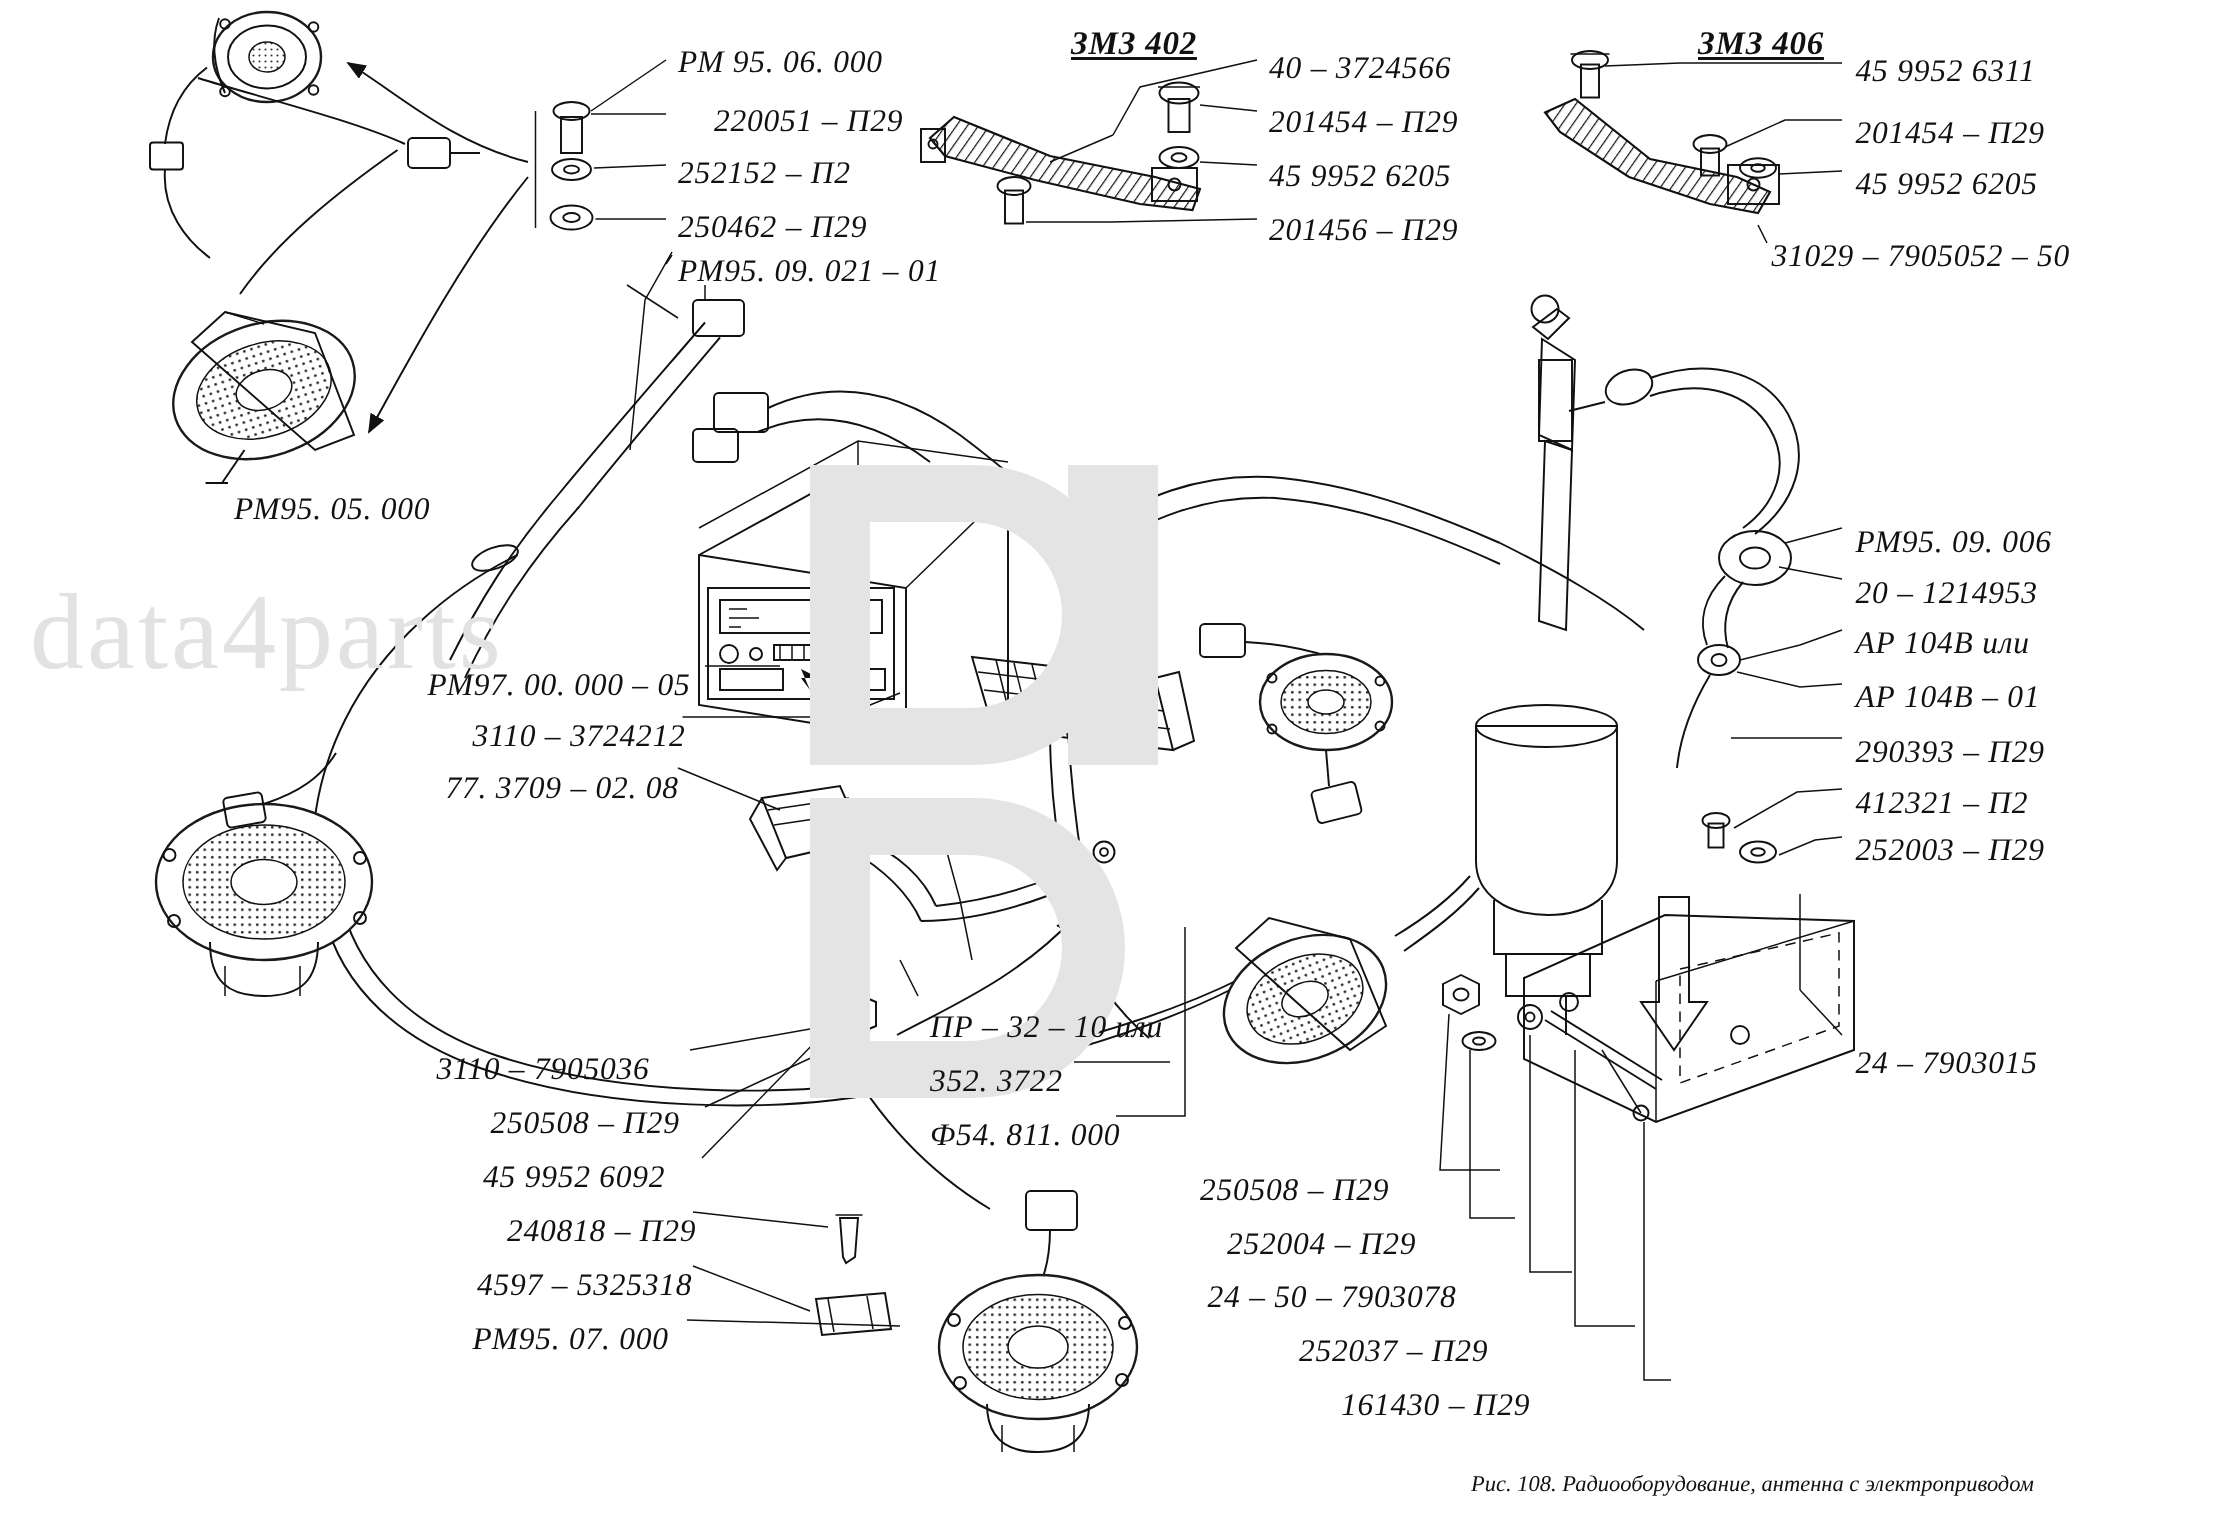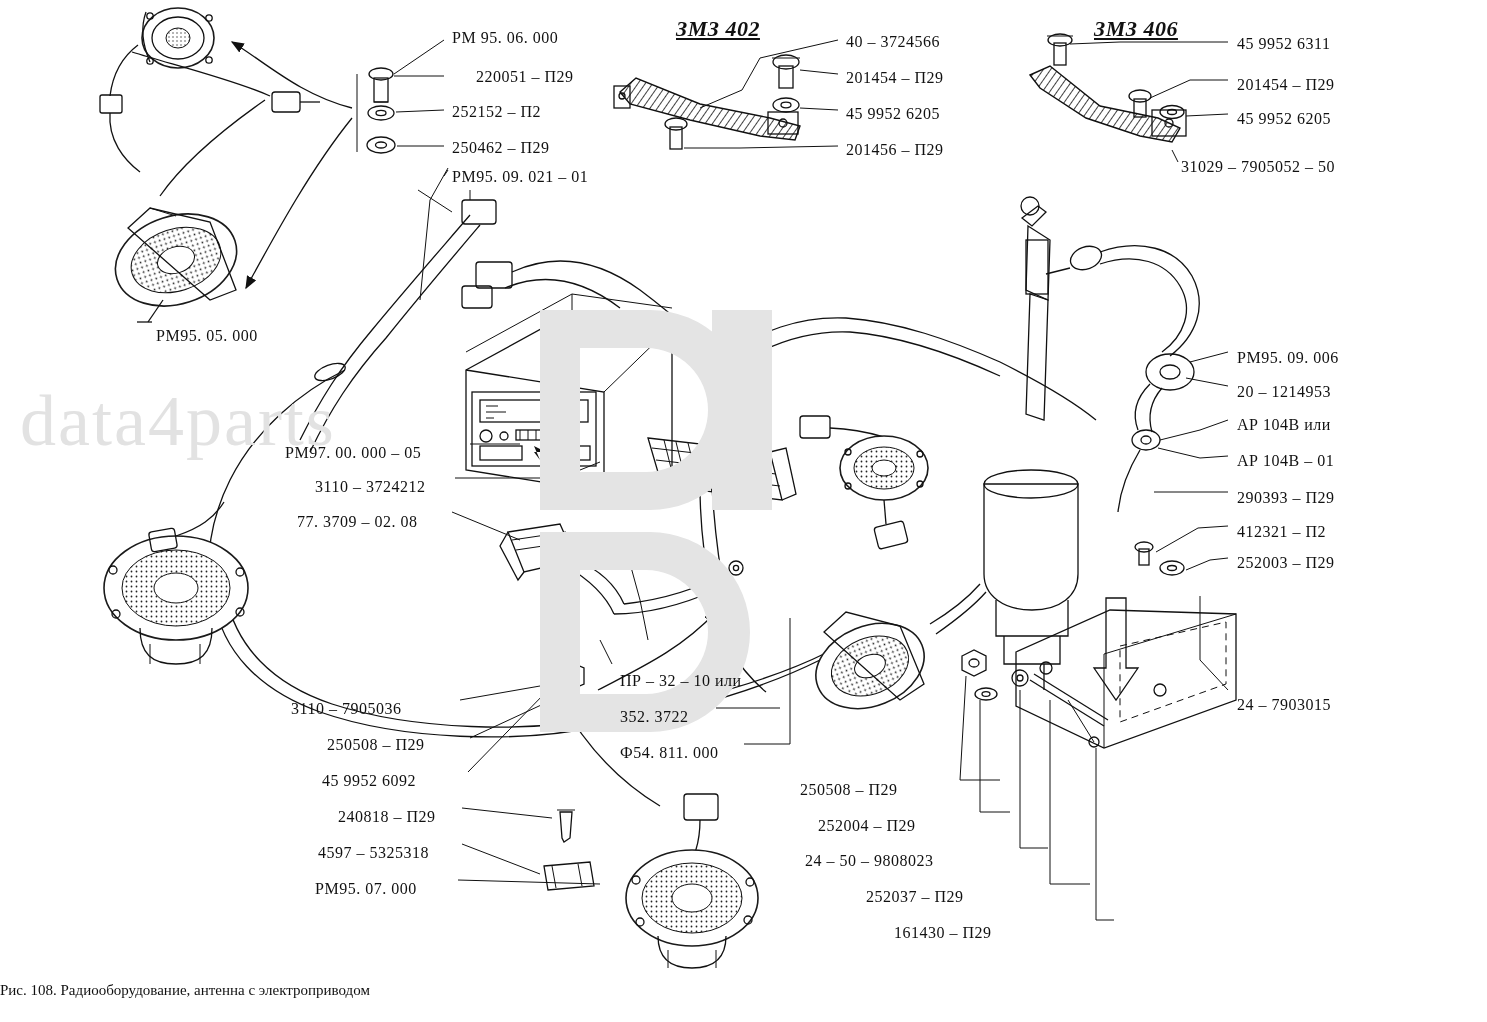--- a/index.html
+++ b/index.html
@@ -11,37 +11,40 @@
     position: relative;
     width: 1487px;
     height: 1022px;
     background: #ffffff;
     overflow: hidden;
     font-family: "Liberation Serif", serif;
   }
   .lbl {
     position: absolute;
     font-family: "Liberation Serif", serif;
-    font-size: 16px;
+    font-style: italic;
+    font-size: 21px;
     color: #111111;
     white-space: nowrap;
     letter-spacing: 0.5px;
   }
   .lbl.hdr {
     font-weight: bold;
     font-style: italic;
     text-decoration: underline;
     font-size: 22px;
+    margin-left: 38px;
   }
   .caption {
     position: absolute;
     left: 0;
     width: 1356px;
-    text-align: left;
+    text-align: right;
     font-family: "Liberation Serif", serif;
+    font-style: italic;
     font-size: 15px;
     color: #111111;
   }
   
   .watermark {
     position: absolute;
     left: 480px;
     top: 270px;
     width: 560px;
     height: 470px;
@@ -489,19 +492,19 @@
 
   <div class="lbl" style="left:291px; top:700px;">3110 – 7905036</div>
   <div class="lbl" style="left:327px; top:736px;">250508 – П29</div>
   <div class="lbl" style="left:322px; top:772px;">45 9952 6092</div>
   <div class="lbl" style="left:338px; top:808px;">240818 – П29</div>
   <div class="lbl" style="left:318px; top:844px;">4597 – 5325318</div>
   <div class="lbl" style="left:315px; top:880px;">РМ95. 07. 000</div>
 
   <div class="lbl" style="left:800px; top:781px;">250508 – П29</div>
   <div class="lbl" style="left:818px; top:817px;">252004 – П29</div>
-  <div class="lbl" style="left:805px; top:852px;">24 – 50 – 9808023</div>
+  <div class="lbl" style="left:805px; top:852px;">24 – 50 – 7903078</div>
   <div class="lbl" style="left:866px; top:888px;">252037 – П29</div>
   <div class="lbl" style="left:894px; top:924px;">161430 – П29</div>
 
   <div class="caption" style="top:982px;">Рис. 108. Радиооборудование, антенна с электроприводом</div>
 
 </div>
 
 </body></html>

